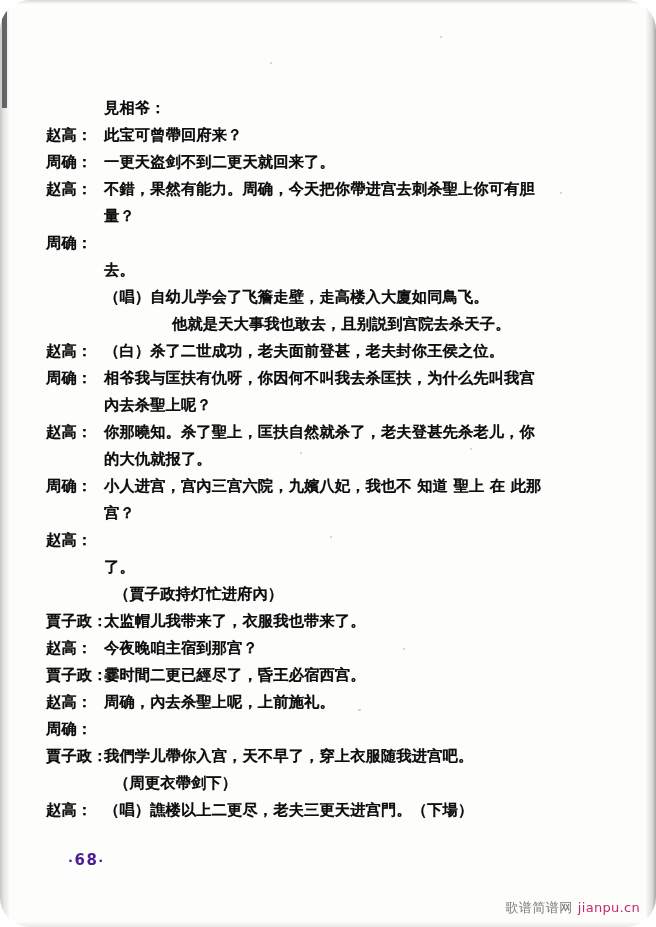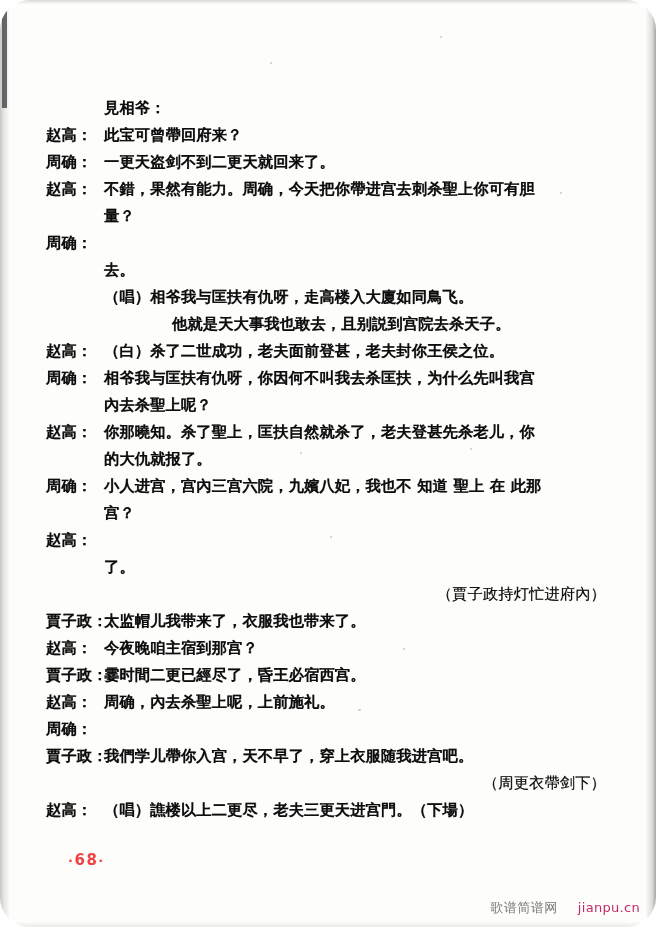--- a/index.html
+++ b/index.html
@@ -81,51 +81,50 @@
   }
   .speech {
     flex: 1 1 auto;
     white-space: pre-wrap;
   }
   .cont {
     padding-left: 58px;
   }
   .stage {
     padding-left: 68px;
-    font-weight: 400;
-    text-align: right;
+    font-weight: 700;
   }
   .sung-first {
     padding-left: 58px;
   }
   .sung-second {
     padding-left: 126px;
   }
 
   .page-number {
     position: absolute;
     left: 68px;
     bottom: 58px;
     font-size: 15px;
     font-weight: 700;
-    color: #ef4444;
+    color: #4c1d95;
     letter-spacing: 1.5px;
     font-family: "DejaVu Sans", sans-serif;
   }
   .page-number .dot {
     font-size: 13px;
   }
 
   .watermark {
     position: absolute;
     right: 16px;
     bottom: 10px;
     display: flex;
     align-items: baseline;
-    gap: 20px;
+    gap: 5px;
     font-size: 13px;
     opacity: .92;
   }
   .wm-cn {
     color: #6e6e6e;
     font-weight: 400;
     letter-spacing: .5px;
   }
   .wm-url {
     color: #be185d;
@@ -163,21 +162,21 @@
   <div class="speck" style="left:358px;top:709px;width:3px;height:2px;"></div>
 
   <div class="text-body" id="script-body">
       <div class="line"><span class="speech cont">見相爷：</span></div>
       <div class="line"><span class="speaker">赵高：</span><span class="speech">此宝可曾帶回府来？</span></div>
       <div class="line"><span class="speaker">周确：</span><span class="speech">一更天盗剑不到二更天就回来了。</span></div>
       <div class="line"><span class="speaker">赵高：</span><span class="speech">不錯，果然有能力。周确，今天把你帶进宫去刺杀聖上你可有胆</span></div>
       <div class="line"><span class="speech cont">量？</span></div>
       <div class="line"><span class="speaker">周确：</span></div>
       <div class="line"><span class="speech cont">去。</span></div>
-      <div class="line"><span class="speech sung-first">（唱）相爷我与匡扶有仇呀，走高楼入大廈如同鳥飞。</span></div>
+      <div class="line"><span class="speech sung-first">（唱）自幼儿学会了飞簷走壁，走高楼入大廈如同鳥飞。</span></div>
       <div class="line"><span class="speech sung-second">他就是天大事我也敢去，且别説到宫院去杀天子。</span></div>
       <div class="line"><span class="speaker">赵高：</span><span class="speech">（白）杀了二世成功，老夫面前登甚，老夫封你王侯之位。</span></div>
       <div class="line"><span class="speaker">周确：</span><span class="speech">相爷我与匡扶有仇呀，你因何不叫我去杀匡扶，为什么先叫我宫</span></div>
       <div class="line"><span class="speech cont">內去杀聖上呢？</span></div>
       <div class="line"><span class="speaker">赵高：</span><span class="speech">你那曉知。杀了聖上，匡扶自然就杀了，老夫登甚先杀老儿，你</span></div>
       <div class="line"><span class="speech cont">的大仇就报了。</span></div>
       <div class="line"><span class="speaker">周确：</span><span class="speech">小人进宫，宫內三宫六院，九嬪八妃，我也不 知道 聖上 在 此那</span></div>
       <div class="line"><span class="speech cont">宫？</span></div>
       <div class="line"><span class="speaker">赵高：</span></div>
       <div class="line"><span class="speech cont">了。</span></div>

